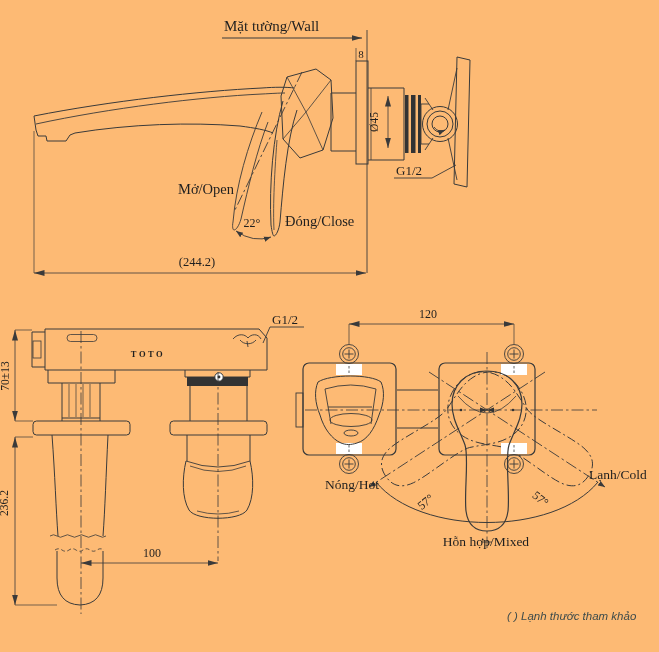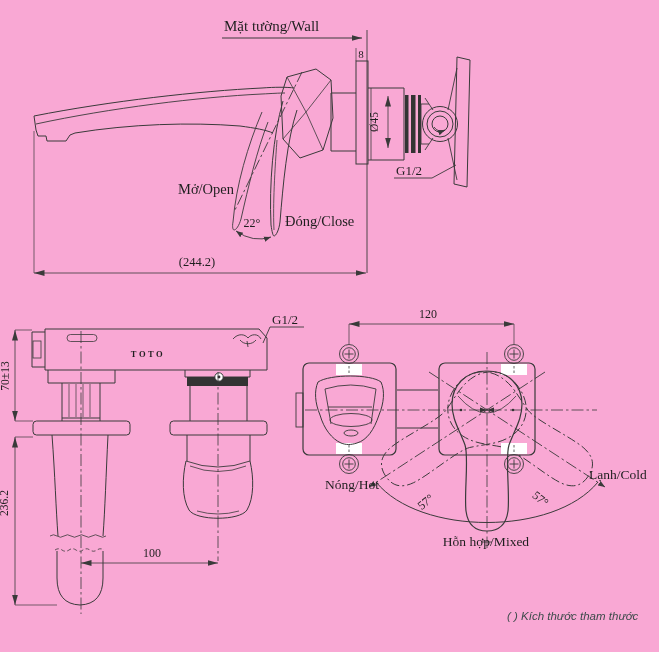--- a/index.html
+++ b/index.html
@@ -1,16 +1,16 @@
 <!DOCTYPE html>
 <html><head>
 <meta charset="utf-8">
 <style>
   html,body{margin:0;padding:0;background:#ffffff;}
-  #stage{position:relative;width:659px;height:652px;background:#f9a8d4;overflow:hidden;
+  #stage{position:relative;width:659px;height:652px;background:#fdba74;overflow:hidden;
          font-family:"Liberation Serif", serif;}
   svg{position:absolute;left:0;top:0;}
   svg text{fill:#1f1f1f;font-family:"Liberation Serif", serif;}
   .footer{position:absolute;left:507px;top:610px;width:150px;
           font-family:"Liberation Sans", sans-serif;font-style:italic;
           font-size:11.5px;line-height:13.5px;color:#3d4b4b;}
 </style>
 </head>
 <body>
 
@@ -218,15 +218,15 @@
 
   <text x="428" y="318" font-size="12" text-anchor="middle">120</text>
   <text x="352" y="489" font-size="13.5" text-anchor="middle">Nóng/Hot</text>
   <text x="589" y="479" font-size="13.5">Lạnh/Cold</text>
   <text x="486" y="546" font-size="13.5" text-anchor="middle">Hỗn hợp/Mixed</text>
   <text x="428" y="505" font-size="12" text-anchor="middle" transform="rotate(-38 428 505)">57°</text>
   <text x="538" y="502" font-size="12" text-anchor="middle" transform="rotate(38 538 502)">57°</text>
 </svg>
 
 <div class="footer">
-  <div>( ) Kích thước tham thước</div>
+  <div>( ) Lạnh thước tham khảo</div>
 </div>
 </div>
 
 </body></html>

